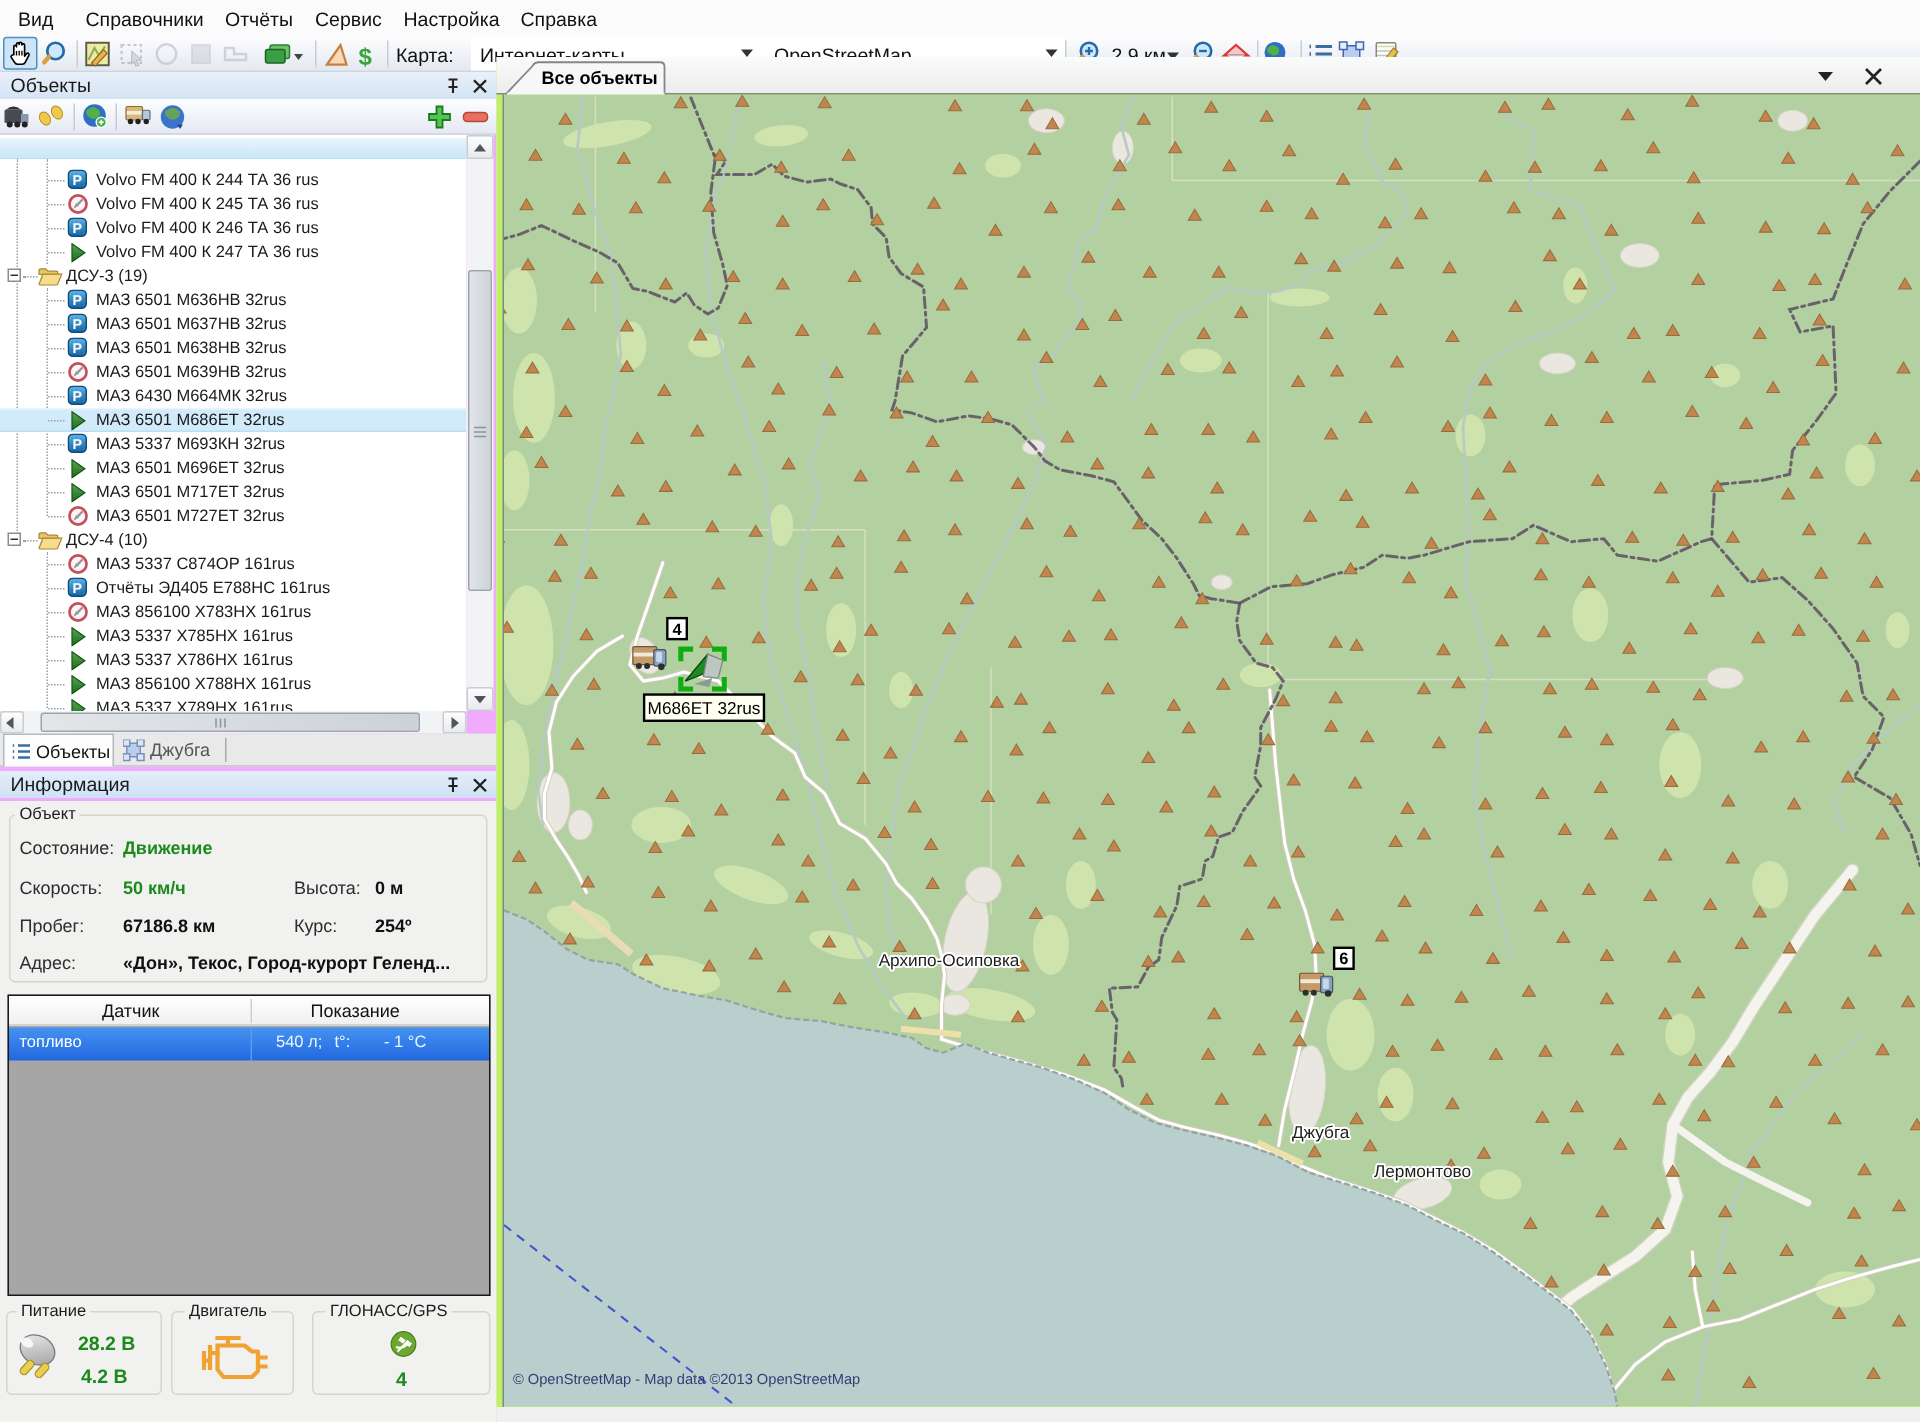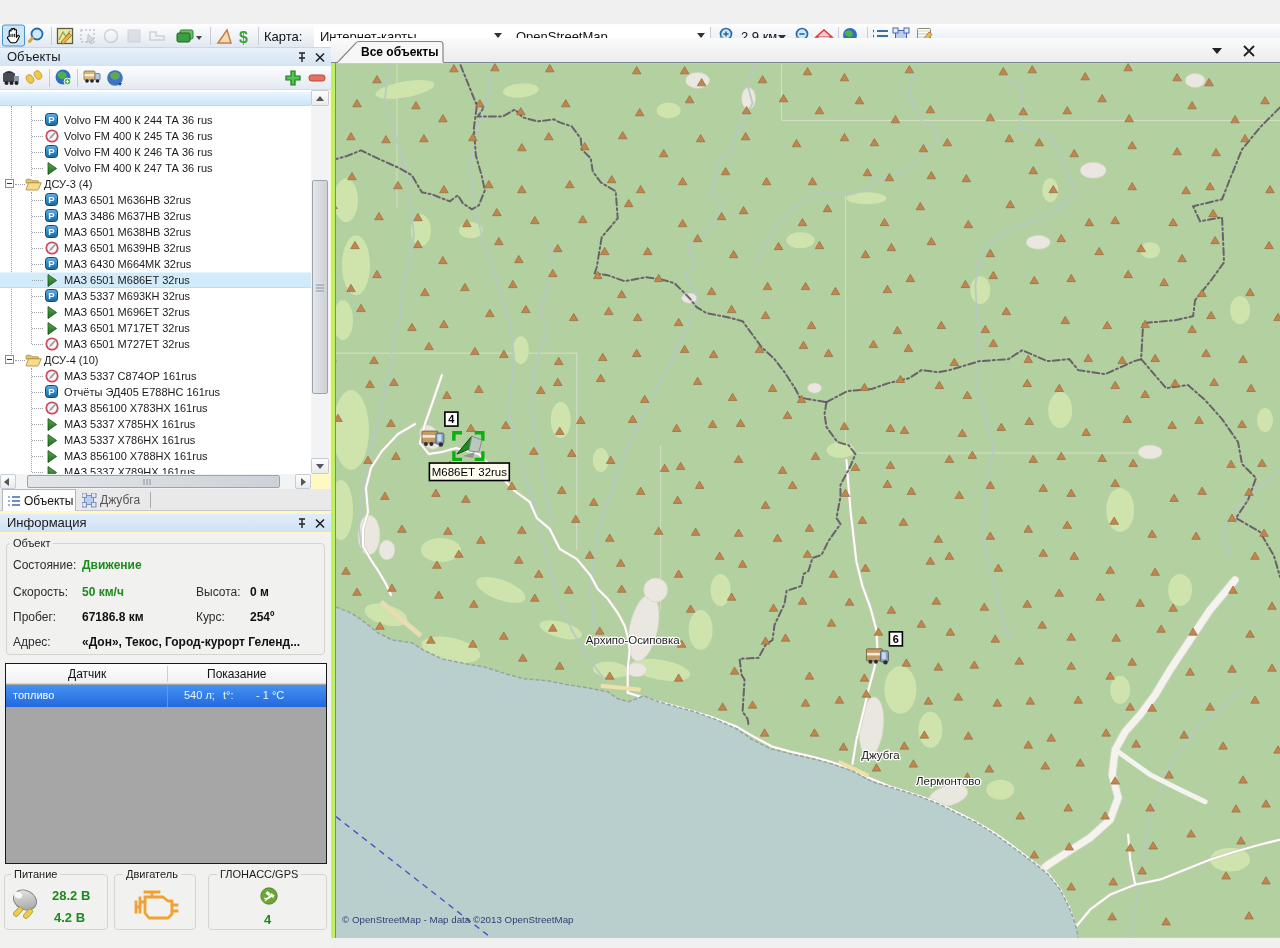--- a/index.html
+++ b/index.html
@@ -3,21 +3,21 @@
 <style>
 * { margin:0; padding:0; box-sizing:border-box; }
 html,body { width:1280px; height:948px; overflow:hidden; font-family:"Liberation Sans", sans-serif; }
 #root { position:relative; width:1280px; height:948px; background:#f0f0f0; }
 .abs { position:absolute; }
 #menubar { left:0; top:0; width:1280px; height:24px; background:#fbfbfb; }
 #menubar span { position:absolute; top:5px; font-size:13px; color:#111; }
 #toolbar { left:0; top:24px; width:1280px; height:24px;
   background:linear-gradient(#fdfdfe,#eef1f6 60%,#e2e8f1); border-bottom:1px solid #d0d5dd; }
 .tsep { position:absolute; top:3px; width:1px; height:18px; background:#c7ccd4; }
-#lpanel { left:0; top:48px; width:331px; height:900px; background:#fef9c3;padding-left:48px; }
+#lpanel { left:0; top:48px; width:331px; height:900px; background:#f0abfc;padding-left:48px; }
 .phead { position:absolute; left:0; width:331px; height:18px;
   background:linear-gradient(#e9f1fa,#d4e3f3); font-size:13px; color:#1a1a1a; padding:1px 0 0 7px; }
 .ptool { position:absolute; left:0; width:331px; height:24px;
   background:linear-gradient(#fcfdfe,#e4e9f2); border-bottom:1px solid #d4dae3; }
 #tree { position:absolute; left:0; top:42px; width:311px; height:384px; background:#fff; overflow:hidden; }
 .tt { position:absolute; font-size:11px; color:#1a1a1a; white-space:nowrap; }
 .ti { position:absolute; }
 .dotv { position:absolute; width:1px; border-left:1px dotted #9aa0a6; }
 .doth { position:absolute; height:1px; border-top:1px dotted #9aa0a6; }
 .exp { position:absolute; width:9px; height:9px; background:#fff; border:1px solid #8c8c8c; }
@@ -37,20 +37,28 @@
 .glabel { position:absolute; font-size:11px; color:#1c1c1c; background:#f1f1f0; padding:0 3px; }
 #maparea { left:331px; top:38px; width:949px; height:900px; background:#bef264; }
 #tabstrip { position:absolute; left:0; top:0; width:949px; height:25px;
   background:linear-gradient(#fafbfb,#ececed); border-bottom:1px solid #7e8790; }
 #maptabtxt { position:absolute; left:30px; top:7px; font-size:12px; font-weight:bold; color:#000; }
 #map { position:absolute; left:4px; top:25px; border-left:1px solid #7e8790; }
 text { font-family:"Liberation Sans", sans-serif; }
 </style></head>
 <body>
 <div id="root">
+ <div class="abs" id="menubar">
+  <span style="left:12px">Вид</span>
+      <span style="left:57px">Справочники</span>
+  <span style="left:150px">Отчёты</span>
+      <span style="left:210px">Сервис</span>
+  <span style="left:269px">Настройка</span>
+      <span style="left:347px">Справка</span>
+ </div>
  <div class="abs" id="toolbar">
   <svg class="abs" style="left:0;top:0" width="260" height="24">
    <rect x="2.5" y="1" width="22" height="21" rx="2" fill="#cde4f7" stroke="#4a90c4"></rect>
    <g transform="translate(7,4)">
     <path d="M2.2 8.5 L2.2 3.2 Q2.2 2.2 3.1 2.2 Q4 2.2 4 3.2 L4 1.6 Q4 0.6 4.9 0.6 Q5.8 0.6 5.8 1.6 L5.8 1.2 Q5.8 0.2 6.7 0.2 Q7.6 0.2 7.6 1.2 L7.6 2 Q7.6 1.2 8.5 1.2 Q9.4 1.2 9.4 2.2 L9.4 9.5 L10.6 7.8 Q11.3 7 12 7.6 Q12.7 8.2 12.2 9 L9.8 13.6 Q9.2 14.8 7.8 14.8 L4.8 14.8 Q3.6 14.8 2.9 13.8 L0.6 10.4 Q0 9.5 0.8 8.9 Q1.6 8.4 2.2 8.5 Z" fill="#fff" stroke="#000" stroke-width="1.1" stroke-linejoin="round"></path>
     <path d="M4 6 L4 9 M5.8 5.8 L5.8 9 M7.6 5.8 L7.6 9" stroke="#000" stroke-width="0.9"></path>
    </g>
    <g transform="translate(28,4)">
     <circle cx="9" cy="6" r="5.5" fill="#cfe7fa" stroke="#2569a8" stroke-width="1.8"></circle>
     <path d="M4.5 10 L1.5 13.5" stroke="#d9a23c" stroke-width="3" stroke-linecap="round"></path>
@@ -225,21 +233,21 @@
         </svg>
 <div class="tt" style="left:64px;top:72px">Volvo FM 400 К 247 ТА 36 rus</div>
 <div class="doth" style="left:15px;top:94px;width:10px"></div>
 <div class="exp" style="left:5px;top:89px">
           <div class="expm"></div>
         </div>
 <svg class="ti" style="left:25px;top:88px" width="17" height="13">
           <path d="M1 2.5 Q1 1.2 2.2 1.2 L5.5 1.2 L7 2.8 L12.5 2.8 Q13.6 2.8 13.6 4 L13.6 5 L1 5 Z" fill="#e8c56b" stroke="#a68634" stroke-width="0.8"></path>
           <path d="M1 11.5 L3.6 4.8 L16.2 4.8 L13.4 11.5 Q13.2 12 12.6 12 L1.8 12 Q1 12 1 11.5" fill="#f7dd8b" stroke="#a68634" stroke-width="0.8"></path>
         </svg>
-<div class="tt" style="left:44px;top:88px">ДСУ-3 (4)</div>
+<div class="tt" style="left:44px;top:88px">ДСУ-3 (19)</div>
 <div class="doth" style="left:32px;top:110px;width:11px"></div>
 <svg class="ti" style="left:45px;top:103px" width="13" height="13">
           <defs>
             <linearGradient id="pg" x1="0" y1="0" x2="0" y2="1">
               <stop offset="0" stop-color="#5fb0e2"></stop>
               <stop offset="1" stop-color="#1465a5"></stop>
             </linearGradient>
           </defs>
           <rect x="0.5" y="0.5" width="12" height="12" rx="3" fill="url(#pg)" stroke="#0d4c7d"></rect>
           <text x="6.5" y="10" font-size="9.5" font-weight="bold" fill="#fff" text-anchor="middle" font-family="Liberation Sans, sans-serif">P</text>
@@ -249,21 +257,21 @@
 <svg class="ti" style="left:45px;top:119px" width="13" height="13">
           <defs>
             <linearGradient id="pg" x1="0" y1="0" x2="0" y2="1">
               <stop offset="0" stop-color="#5fb0e2"></stop>
               <stop offset="1" stop-color="#1465a5"></stop>
             </linearGradient>
           </defs>
           <rect x="0.5" y="0.5" width="12" height="12" rx="3" fill="url(#pg)" stroke="#0d4c7d"></rect>
           <text x="6.5" y="10" font-size="9.5" font-weight="bold" fill="#fff" text-anchor="middle" font-family="Liberation Sans, sans-serif">P</text>
         </svg>
-<div class="tt" style="left:64px;top:120px">МАЗ 3486 М637НВ 32rus</div>
+<div class="tt" style="left:64px;top:120px">МАЗ 6501 М637НВ 32rus</div>
 <div class="doth" style="left:32px;top:142px;width:11px"></div>
 <svg class="ti" style="left:45px;top:135px" width="13" height="13">
           <defs>
             <linearGradient id="pg" x1="0" y1="0" x2="0" y2="1">
               <stop offset="0" stop-color="#5fb0e2"></stop>
               <stop offset="1" stop-color="#1465a5"></stop>
             </linearGradient>
           </defs>
           <rect x="0.5" y="0.5" width="12" height="12" rx="3" fill="url(#pg)" stroke="#0d4c7d"></rect>
           <text x="6.5" y="10" font-size="9.5" font-weight="bold" fill="#fff" text-anchor="middle" font-family="Liberation Sans, sans-serif">P</text>

